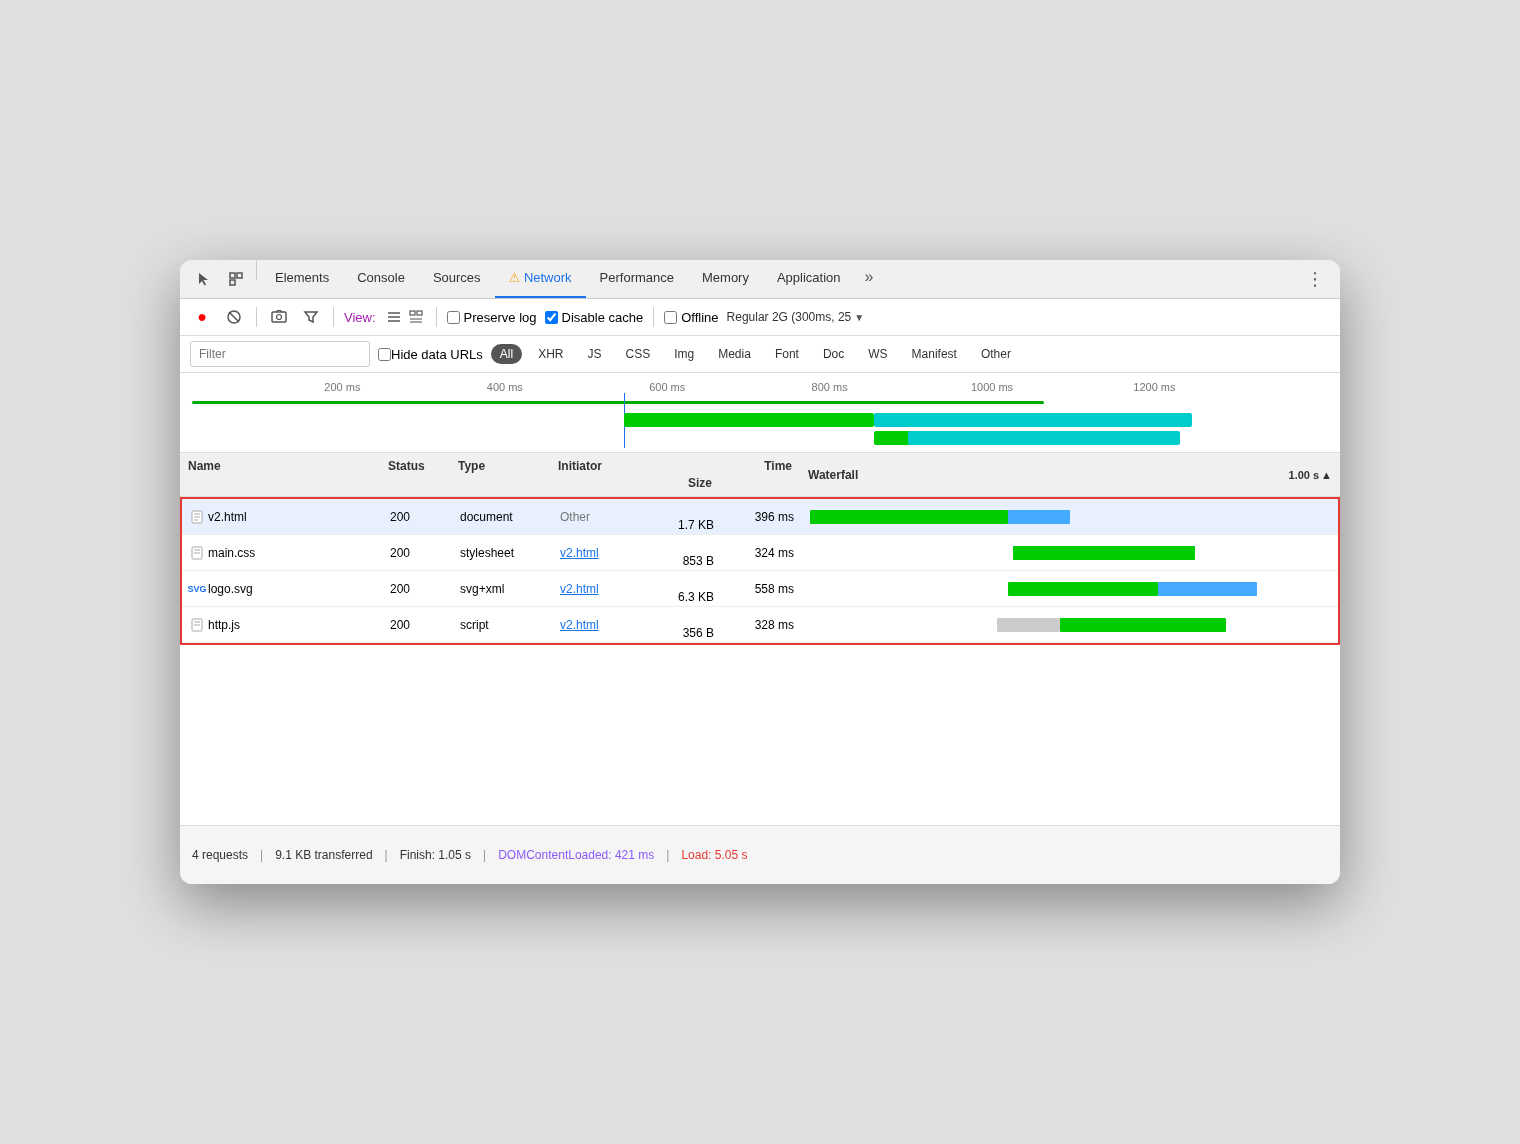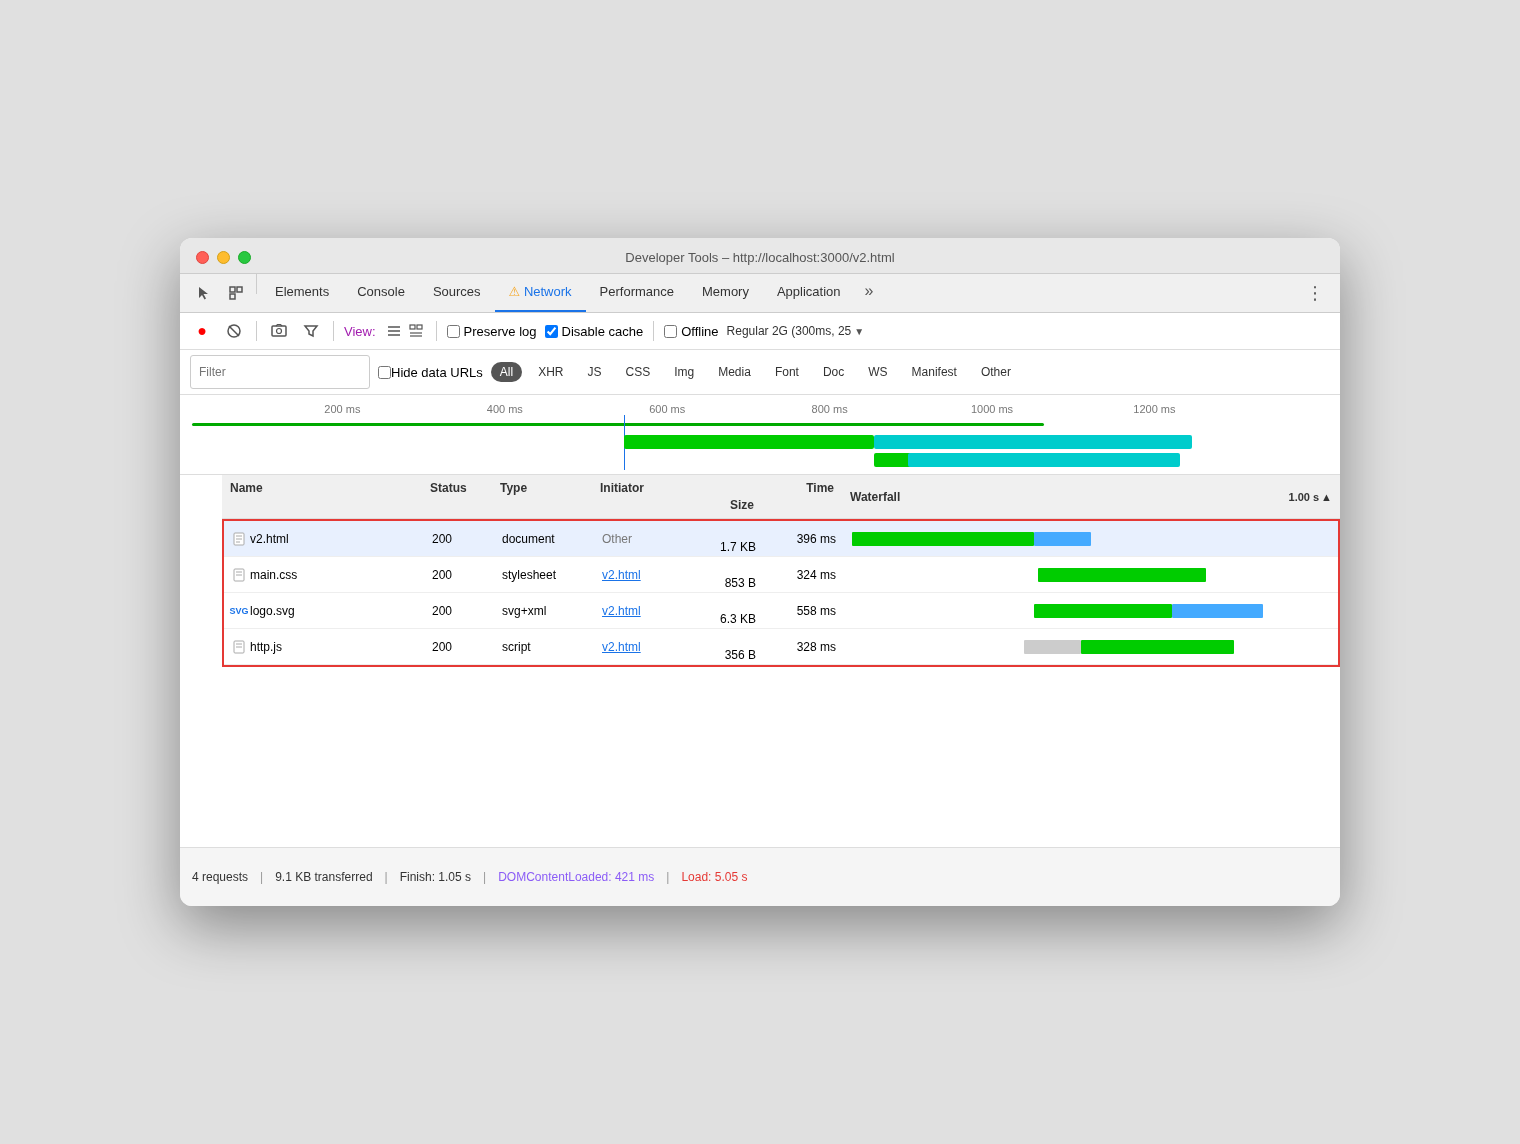--- a/index.html
+++ b/index.html
@@ -178,21 +178,21 @@
       display: flex;
       align-items: center;
       gap: 8px;
       flex-wrap: wrap;
     }
     .filter-input {
       width: 180px;
       height: 26px;
       border: 1px solid #ccc;
       border-radius: 3px;
-      padding: 16px 8px;
+      padding: 8px 8px;
       font-size: 12px;
       outline: none;
     }
     .filter-checkbox-group {
       display: flex;
       align-items: center;
       gap: 0;
       font-size: 13px;
     }
     .filter-btn {
@@ -272,21 +272,20 @@
     .tl-vertical-line {
       position: absolute;
       width: 1px;
       background: #1a73e8;
       top: 0;
       bottom: 0;
     }
     .table-area {
       background: #fff;
       flex: 1;
-      padding-left: 42px;
     }
     .table-header-row {
       display: flex;
       background: #f0f0f0;
       border-bottom: 1px solid #ddd;
       padding: 4px 0;
       font-size: 12px;
       font-weight: 600;
       color: #333;
     }
@@ -385,28 +384,20 @@
     .warning-icon {
       color: #f5a623;
       font-size: 13px;
     }
   </style>
 </head>
 <body>
 
 <div class="window">
 
-  <div class="titlebar">
-    <div class="traffic-lights">
-      <div class="traffic-light tl-red"></div>
-      <div class="traffic-light tl-yellow"></div>
-      <div class="traffic-light tl-green"></div>
-    </div>
-    <div class="titlebar-title">Developer Tools – http://localhost:3000/v2.html</div>
-  </div>
 
   <div class="devtools-tabs">
     <div class="devtools-icon-btn">
       <svg width="16" height="16" viewBox="0 0 16 16" fill="none">
           <path d="M3 2 L3 13 L6 10 L8.5 14.5 L10 13.5 L7.5 9 L12 9 Z" fill="#555"></path>
         </svg>
     </div>
     <div class="devtools-icon-btn">
       <svg width="16" height="16" viewBox="0 0 16 16">
           <rect x="2" y="2" width="5" height="5" fill="none" stroke="#555" stroke-width="1.5"></rect>

